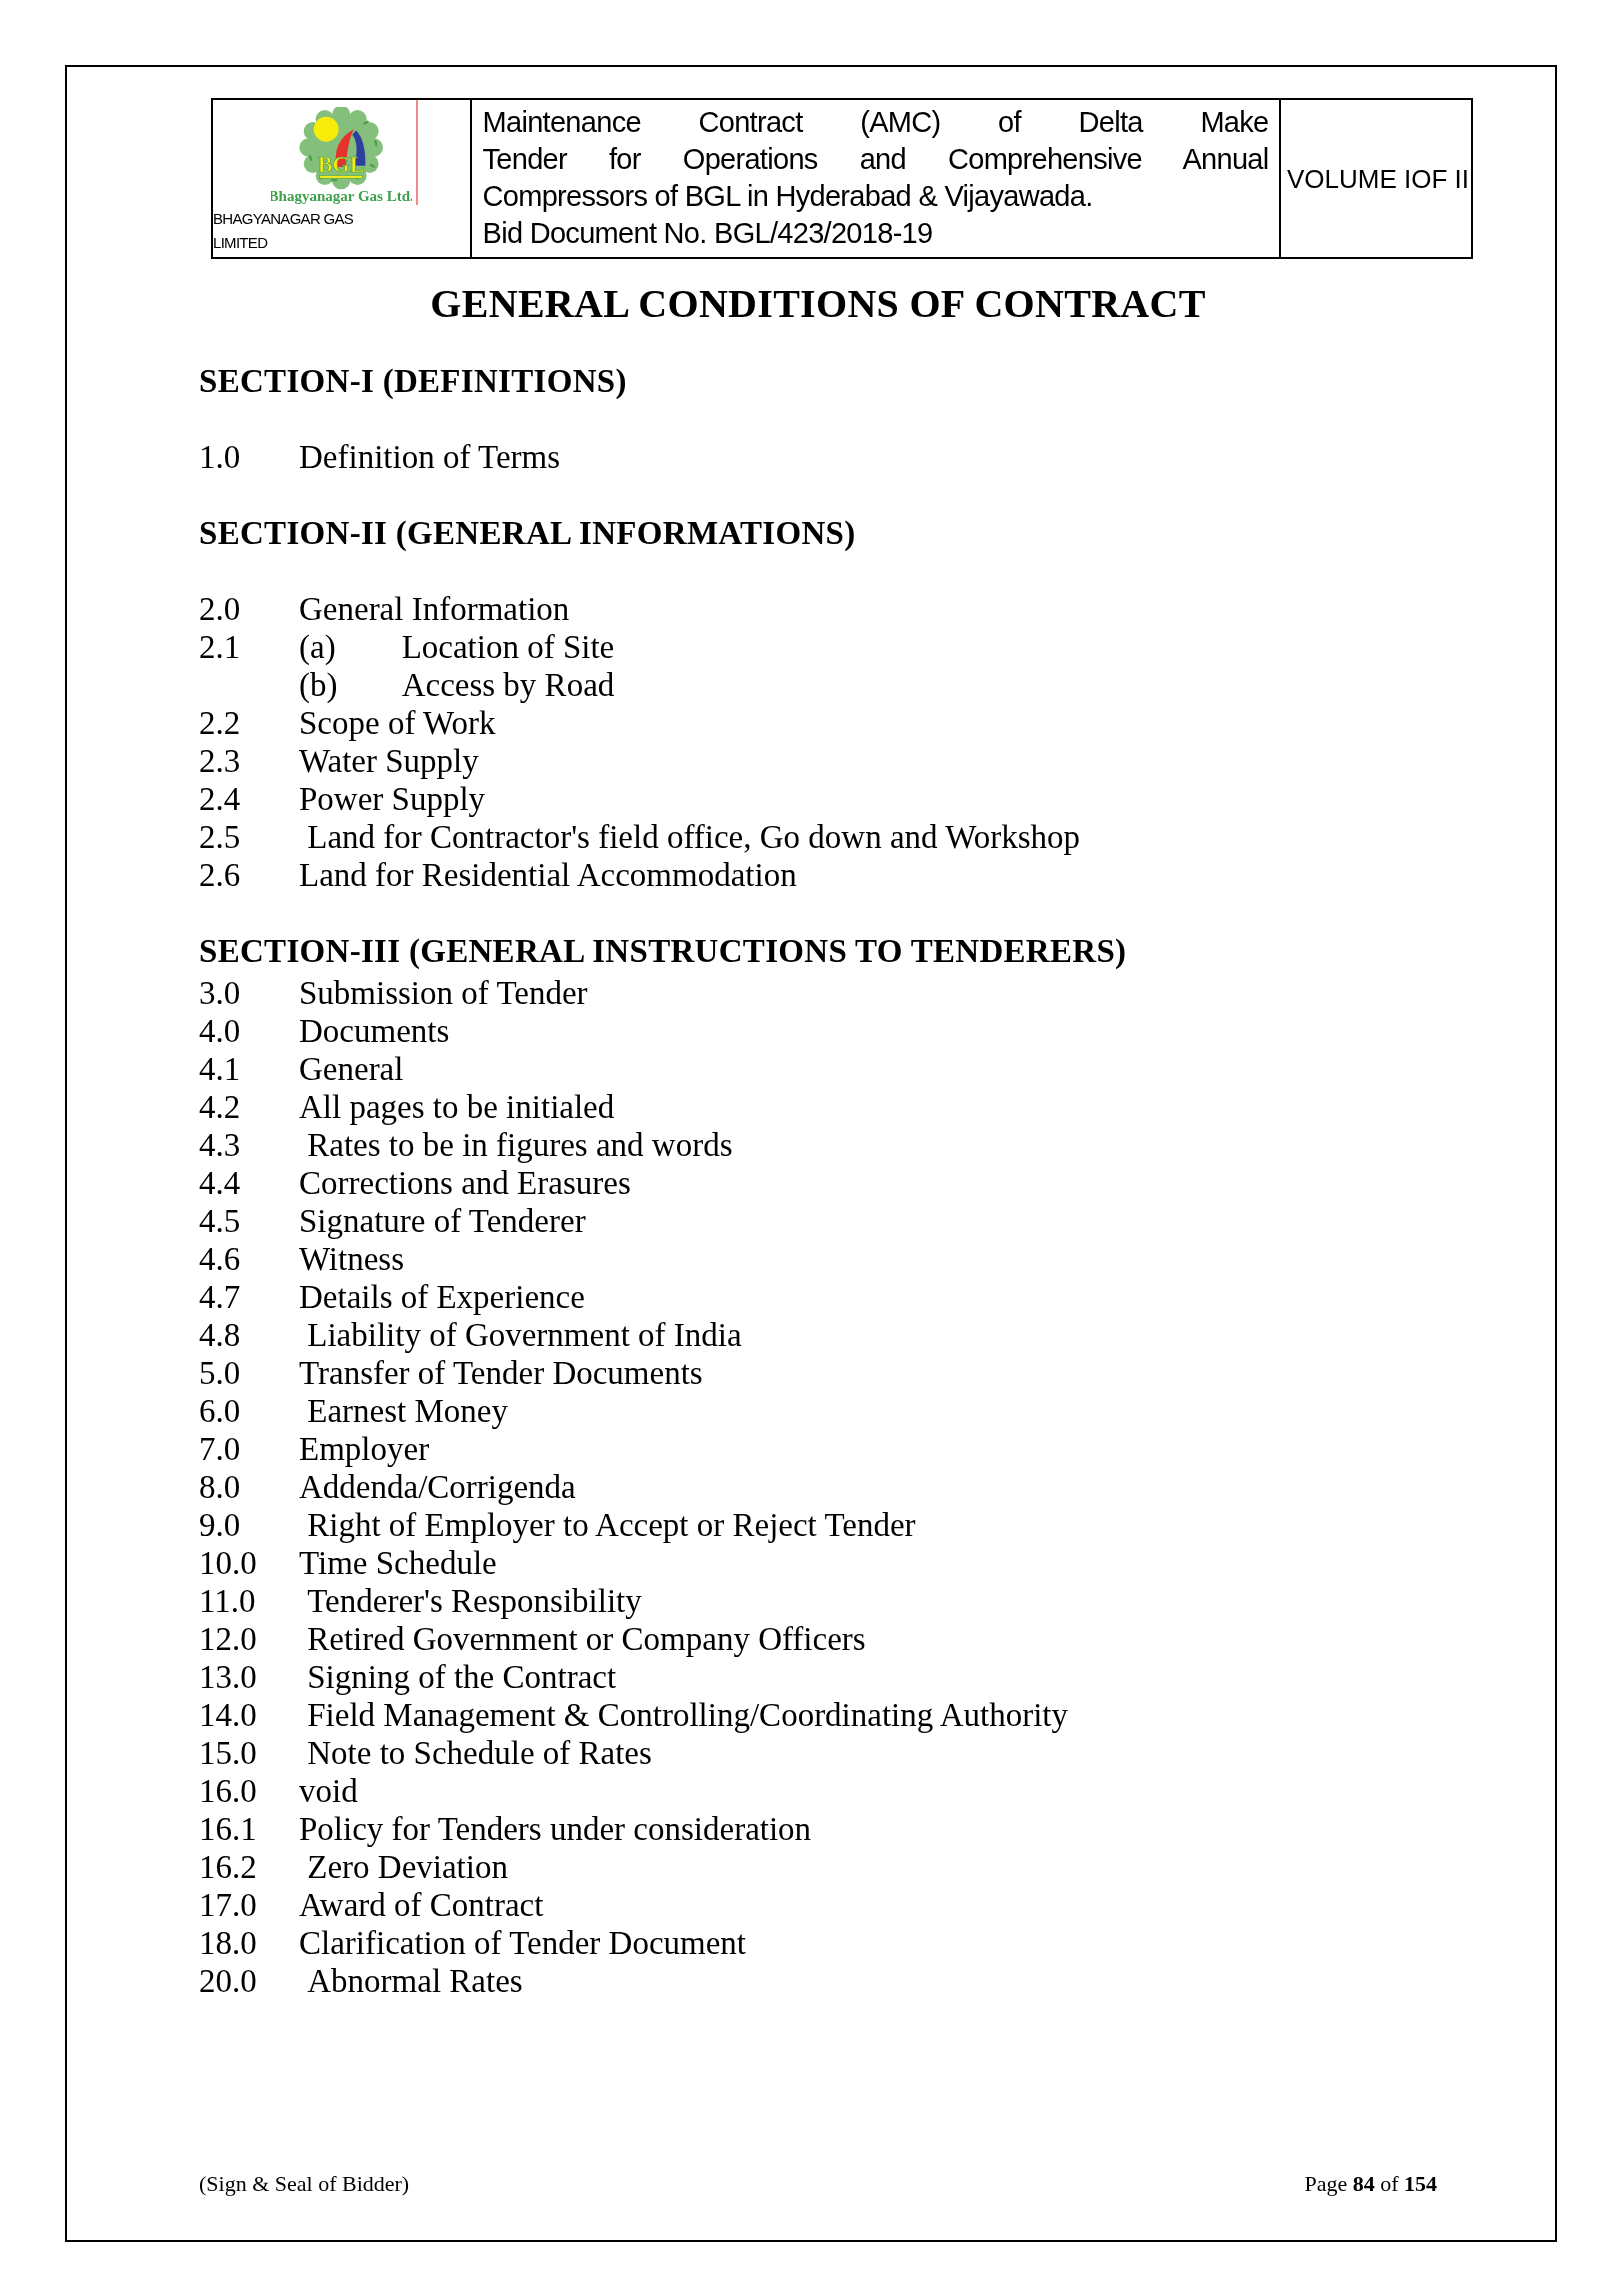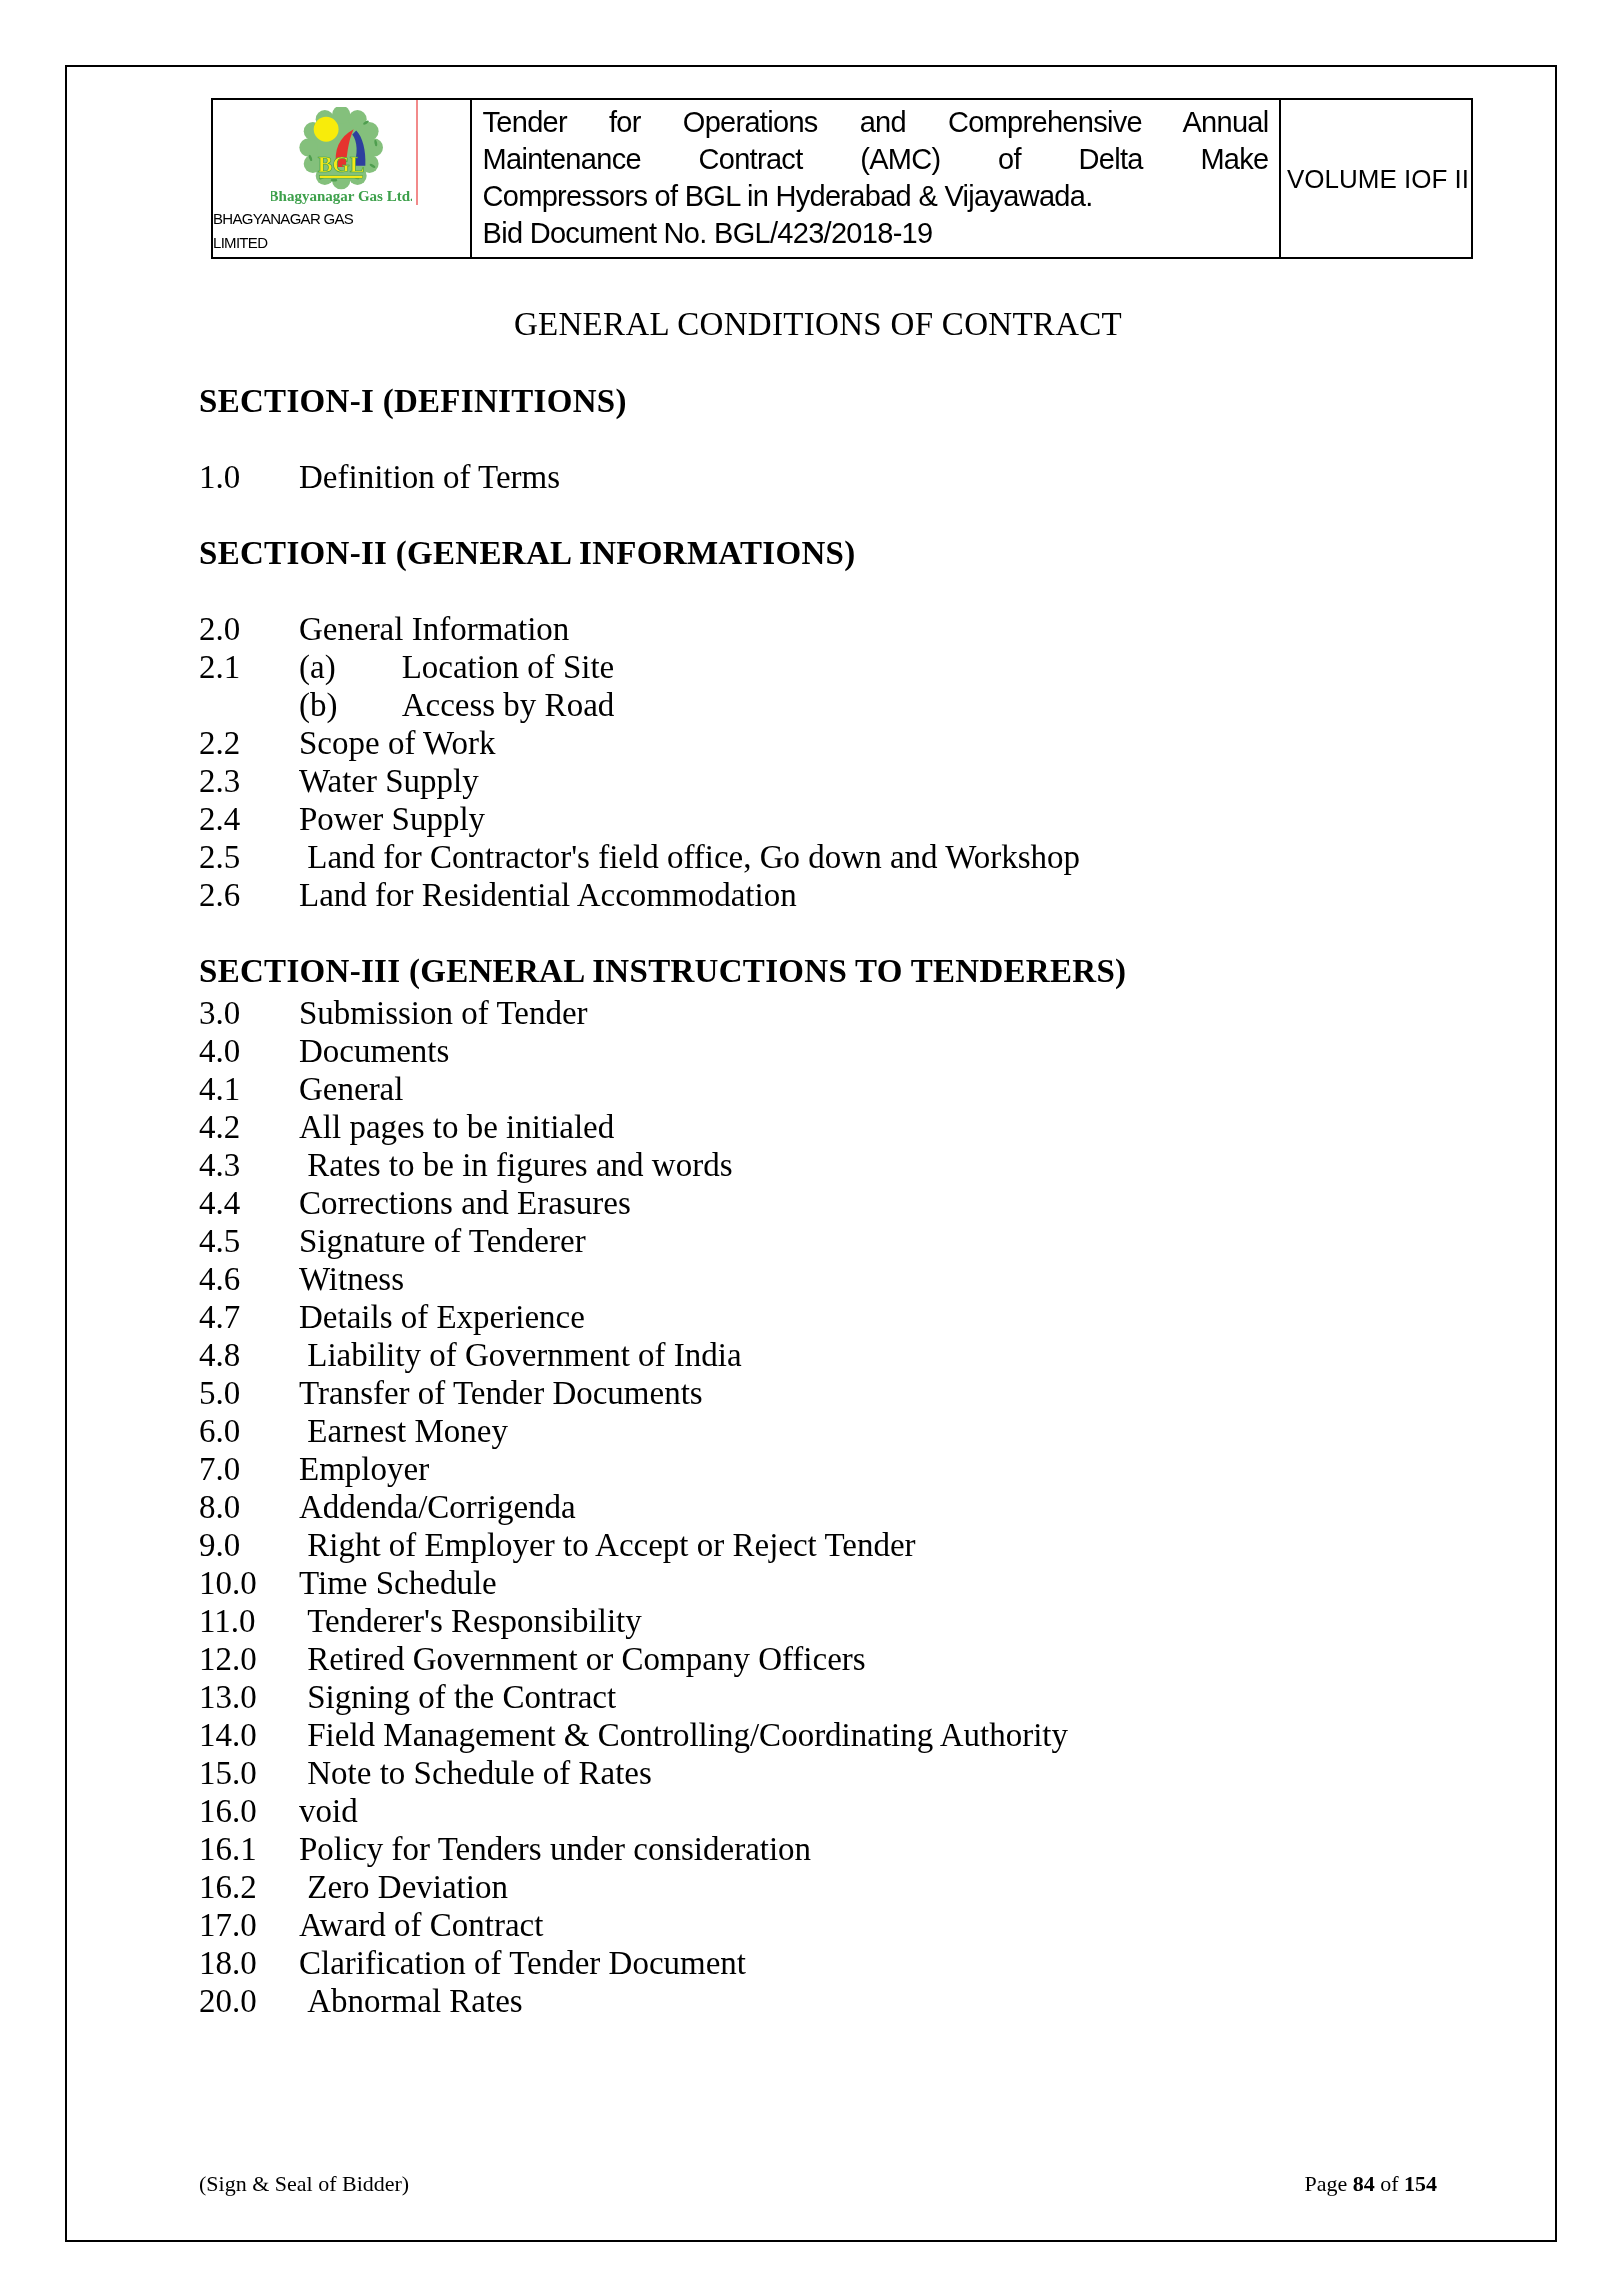--- a/index.html
+++ b/index.html
@@ -34,22 +34,22 @@
   }
   .mid-title .jl { text-align:justify; text-align-last:justify; }
   .mid-title .cl { text-align:left; }
   .hcell.right {
     display:flex; flex-direction:row; justify-content:center; align-items:center;
     font-family:"Liberation Sans", sans-serif; font-size:26px; line-height:34px;
   }
   
   .content { position:absolute; left:0; top:194px; width:100%; padding:0 118px 0 132px; }
   .doc-title {
-    font-size:33px; font-weight:normal; text-align:center;
-    margin-top:44px; margin-bottom:39px; line-height:38px; letter-spacing:0.3px;
+    font-size:40px; font-weight:bold; text-align:center;
+    margin-top:24px; margin-bottom:39px; line-height:38px; letter-spacing:0.3px;
   }
   h2.sec-heading {
     font-size:33px; font-weight:bold; line-height:38px; margin:38px 0;
     letter-spacing:0.3px;
   }
   .toc-section.tight h2.sec-heading { margin-bottom:4px; }
   .toc-row { display:flex; line-height:38px; font-size:33px; }
   .toc-num { flex:none; width:100px; white-space:pre; }
   .toc-text { white-space:pre-wrap; }
   
@@ -114,22 +114,22 @@
       </div>
       <div class="red-line"></div>
       <div class="company-name">
         <div>BHAGYANAGAR GAS</div>
         <div>LIMITED</div>
       </div>
     </div>
 
     <div class="hcell mid">
       <div class="mid-title">
+        <div class="jl">Maintenance Contract (AMC) of Delta Make</div>
         <div class="jl">Tender for Operations and Comprehensive Annual</div>
-        <div class="jl">Maintenance Contract (AMC) of Delta Make</div>
         <div>Compressors of BGL in Hyderabad &amp; Vijayawada.</div>
         <div class="cl">Bid Document No. BGL/423/2018-19</div>
       </div>
     </div>
 
     <div class="hcell right">
       <div>VOLUME I</div>
       <div>OF II</div>
     </div>
   </div>

